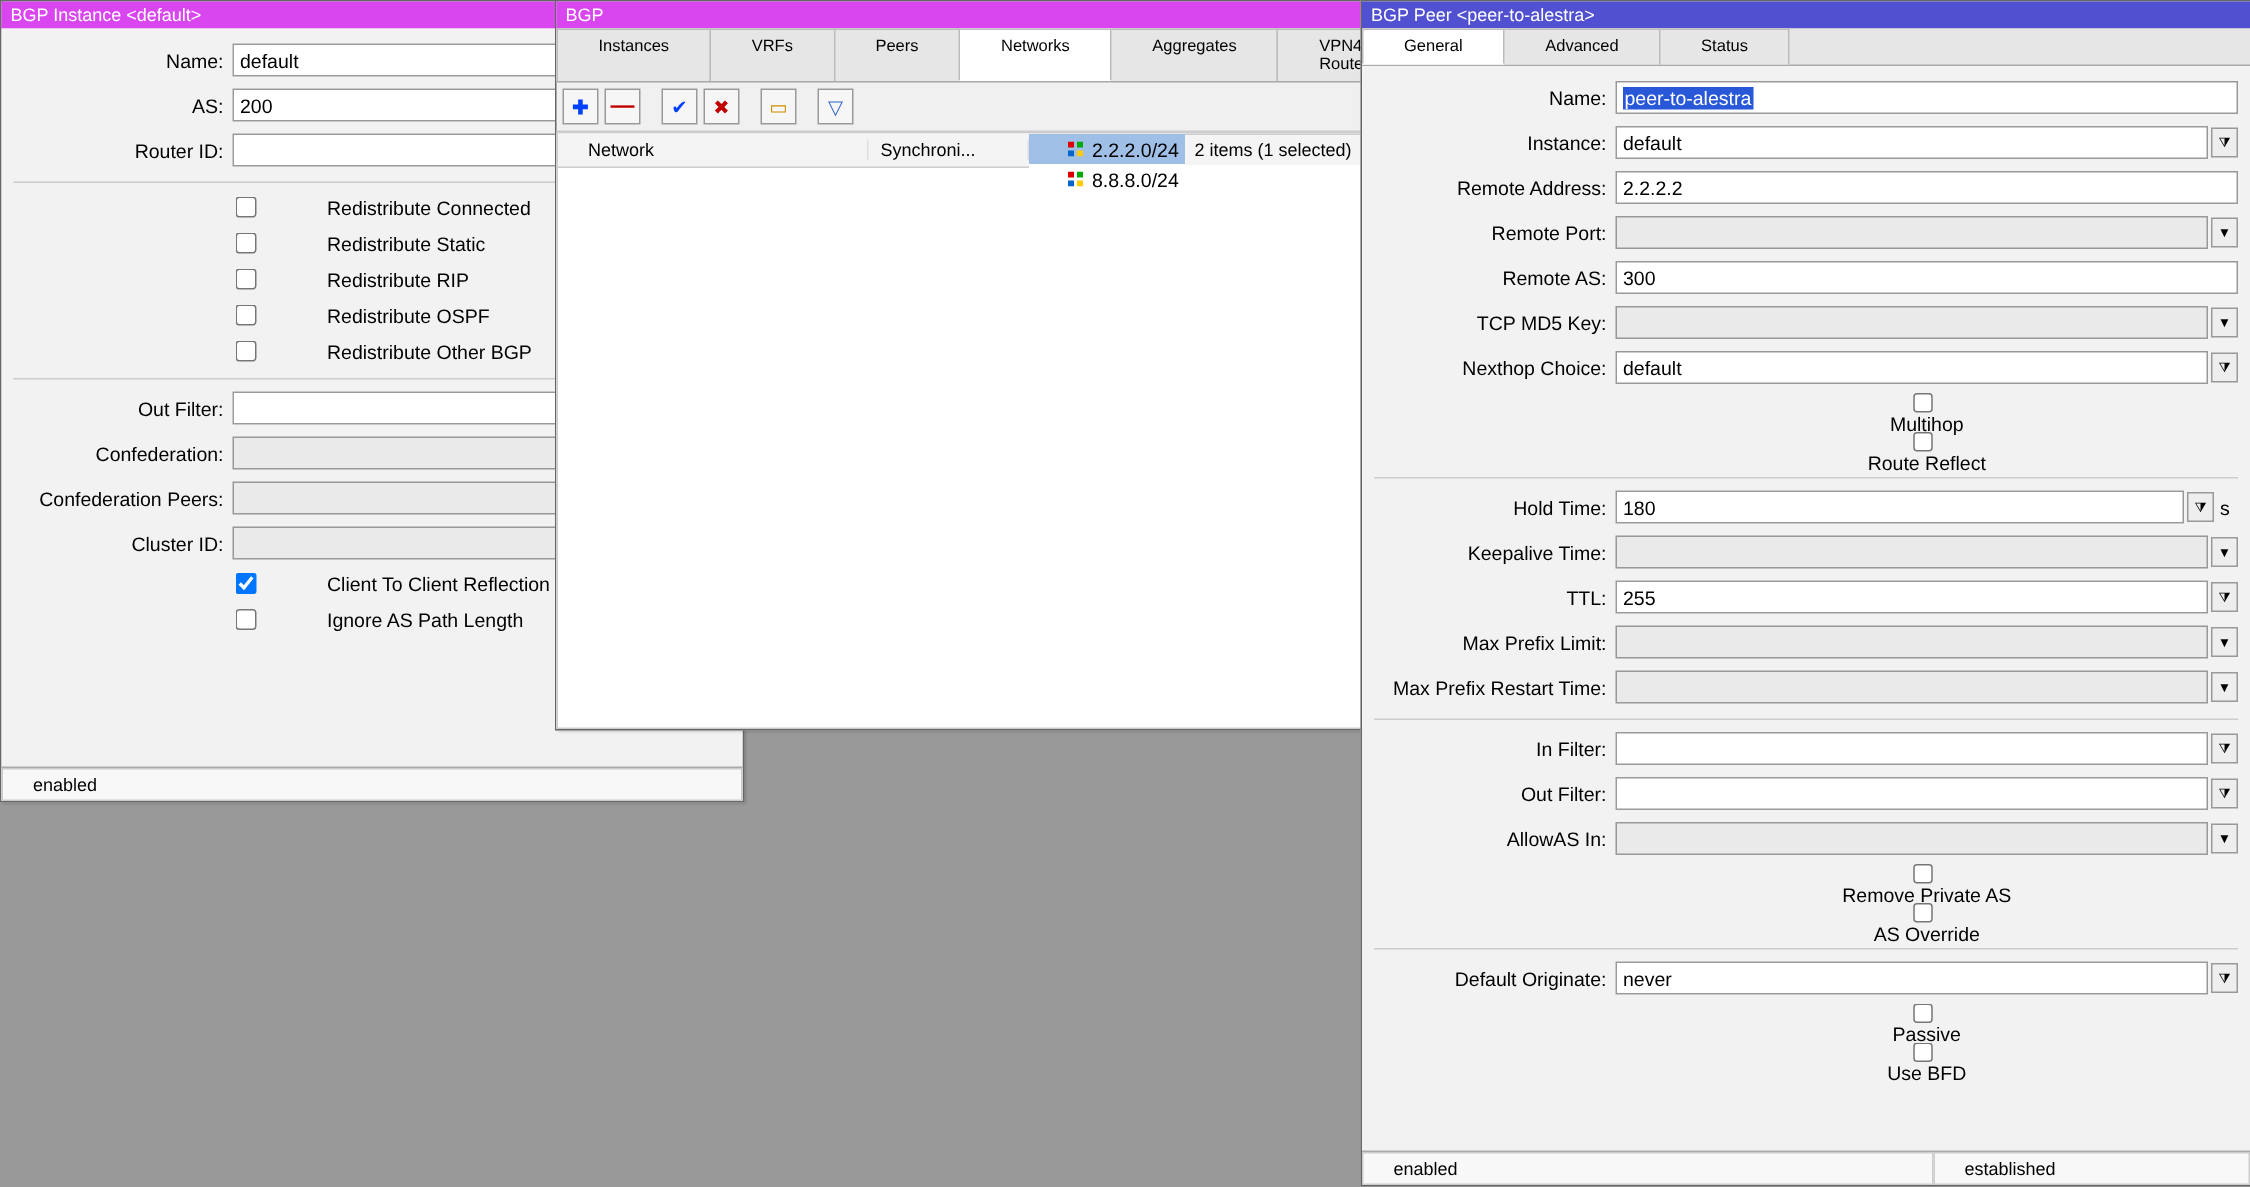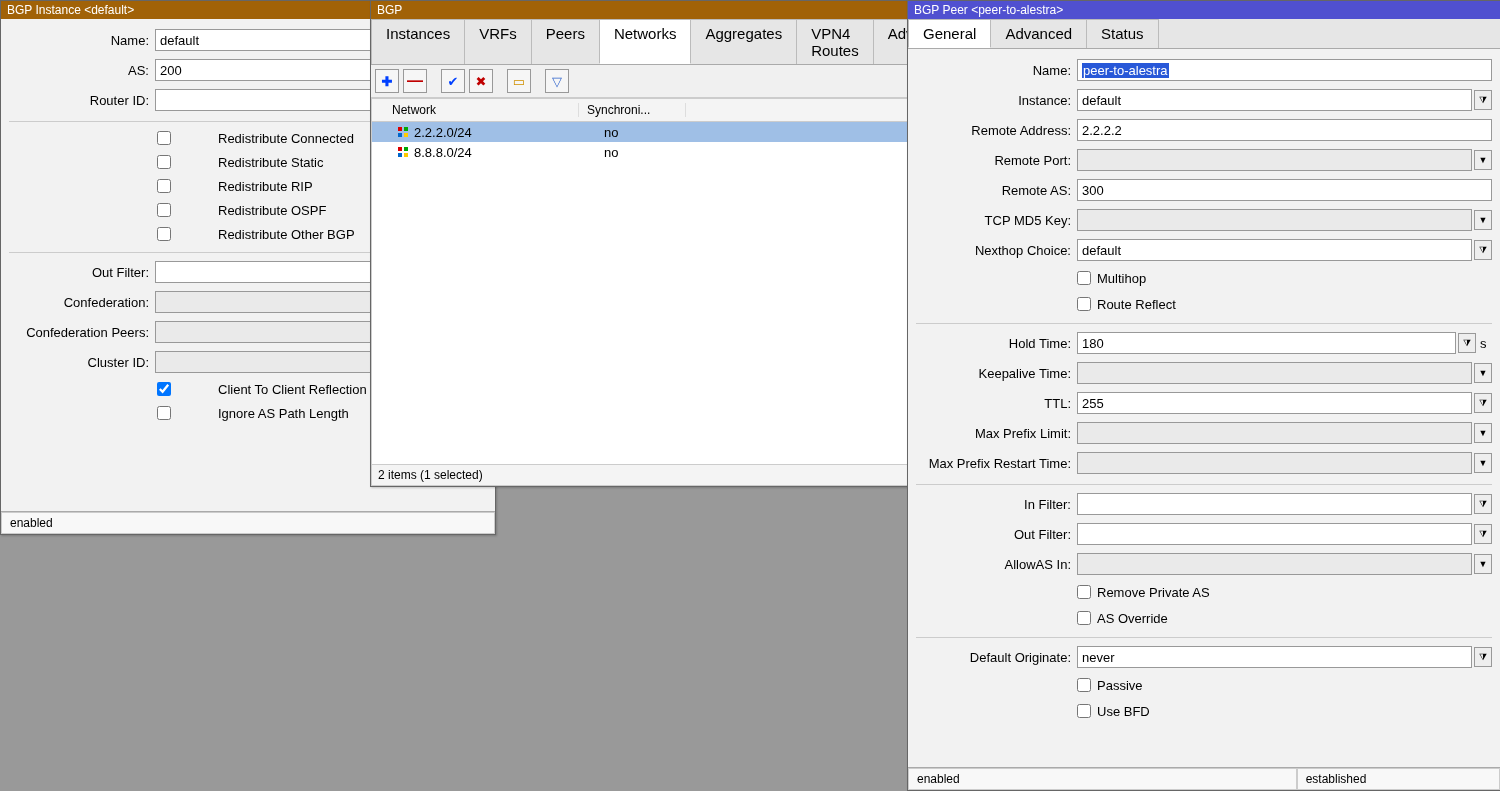--- a/index.html
+++ b/index.html
@@ -1,61 +1,61 @@
 <!DOCTYPE html>
 <html><head>
 <meta charset="utf-8">
 <style>
 html,body{margin:0;padding:0;height:100%;font-family:"Segoe UI",Arial,sans-serif;font-size:13px;color:#000;background:#999;}
 body{width:1500px;height:791px;position:relative;overflow:hidden;}
 .window{position:absolute;background:#f0f0f0;border:1px solid #666;box-shadow:1px 1px 2px rgba(0,0,0,0.2);display:flex;flex-direction:column;}
 .titlebar{height:18px;line-height:18px;padding:0 6px;font-size:12px;color:#fff;}
-.tb-gray{background:#a16207;color:#fff;}
+.tb-gray{background:#d946ef;color:#fff;}
 .tb-blue{background:#5050d0;color:#fff;}
 .client{flex:1;display:flex;flex-direction:column;background:#f2f2f2;padding:2px;}
 .row{display:flex;align-items:center;height:26px;margin:2px 0;}
 .lbl{width:140px;text-align:right;padding-right:6px;color:#000;font-size:13px;}
 .fld{flex:1;height:20px;border:1px solid #999;background:#fff;padding:0 4px;display:flex;align-items:center;position:relative;}
 .fld.disabled{background:#eaeaea;}
 .drop-arrow{width:16px;height:18px;border:1px solid #999;background:#eee;display:flex;align-items:center;justify-content:center;margin-left:2px;font-size:9px;}
 .stepper-arrow{font-size:8px;line-height:8px;}
 .chk{display:flex;align-items:center;height:20px;margin:2px 0 2px 148px;gap:41px;}
 .chk input{margin:0 6px 0 0;width:14px;height:14px;}
 .hr{border:0;border-top:1px solid #ccc;margin:6px 0 4px 0;}
 .statusbar{height:22px;border-top:1px solid #aaa;background:#f8f8f8;display:flex;align-items:center;font-size:12px;}
-.statusbar .cell{border:1px solid #ccc;padding:2px 8px;flex:1;height:16px;line-height:16px;}
+.statusbar .cell{border:1px solid #ccc;padding:2px 20px;flex:1;height:16px;line-height:16px;}
 
 
 .tabs{display:flex;border-bottom:1px solid #aaa;background:#e6e6e6;}
-.tab{padding:5px 14px;border:1px solid #bbb;border-bottom:none;background:#e6e6e6;margin-right:-1px;cursor:default;font-size:15px;}
+.tab{padding:5px 27px;border:1px solid #bbb;border-bottom:none;background:#e6e6e6;margin-right:-1px;cursor:default;font-size:11px;}
 .tab.active{background:#fff;border-bottom:1px solid #fff;position:relative;z-index:1;}
 .toolbar{display:flex;align-items:center;padding:4px;gap:4px;border-bottom:1px solid #ccc;}
 .tbtn{width:22px;height:22px;border:1px solid #999;background:#f6f6f6;display:flex;align-items:center;justify-content:center;font-size:13px;}
 .tbtn .plus{color:#0040ff;font-weight:bold;}
 .tbtn .minus{color:#c00000;font-weight:bold;font-size:16px;}
 .tbtn .check{color:#0040ff;}
 .tbtn .x{color:#c00000;}
 .tbtn .note{color:#d09000;}
 .tbtn .funnel{color:#3366cc;}
-.grid{flex:1;background:#fff;border:1px solid #ccc;display:flex;flex-direction:column;}
+.grid{flex:1;background:#fff;border:1px solid #ccc;display:flex;flex-direction:row;}
 .grid-header{display:flex;border-bottom:1px solid #ccc;background:#f4f4f4;height:22px;align-items:center;}
 .grid-header .col{padding:0 8px;border-right:1px solid #ddd;font-size:12px;}
 .grid-body{flex:1;overflow:auto;}
 .grid-row{display:flex;height:20px;align-items:center;gap:30px;}
 .grid-row.selected{background:#9fbfe6;}
 .grid-row .col{padding:0 8px;}
 .col-net{width:178px;display:flex;align-items:center;}
 .col-sync{width:90px;}
 .net-icon{margin:0 6px 0 18px;width:10px;height:10px;display:inline-block;}
 .net-icon svg{display:block;}
 .grid-status{border-top:1px solid #ccc;height:20px;line-height:20px;padding:0 6px;font-size:12px;background:#f4f4f4;}
 
 
 .rlbl{width:155px;text-align:right;padding-right:6px;font-size:13px;}
-.rchk{display:flex;align-items:center;height:22px;margin:2px 0 2px 161px;}
+.rchk{display:flex;align-items:center;height:22px;margin:2px 0 2px 161px;flex-direction:column;}
 .rchk input{margin:0 6px 0 0;width:14px;height:14px;}
 .highlight{background:#2858d8;color:#fff;padding:0 1px;}
 .suffix{width:12px;padding-left:4px;}
 </style>
 </head>
 <body>
 
 <div class="window" style="left:0;top:0;width:494px;height:533px;">
   <div class="titlebar tb-gray">BGP Instance &lt;default&gt;</div>
   <div class="client" style="padding:6px 8px;">

